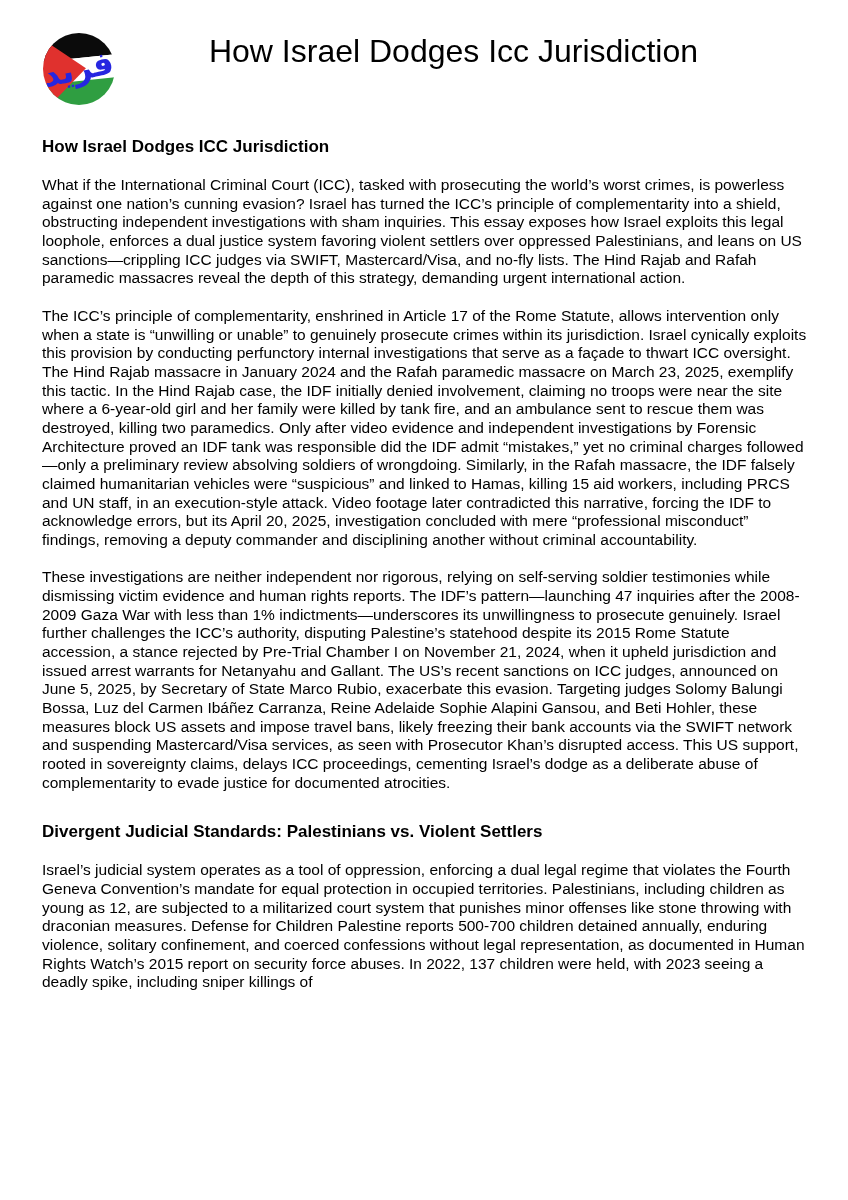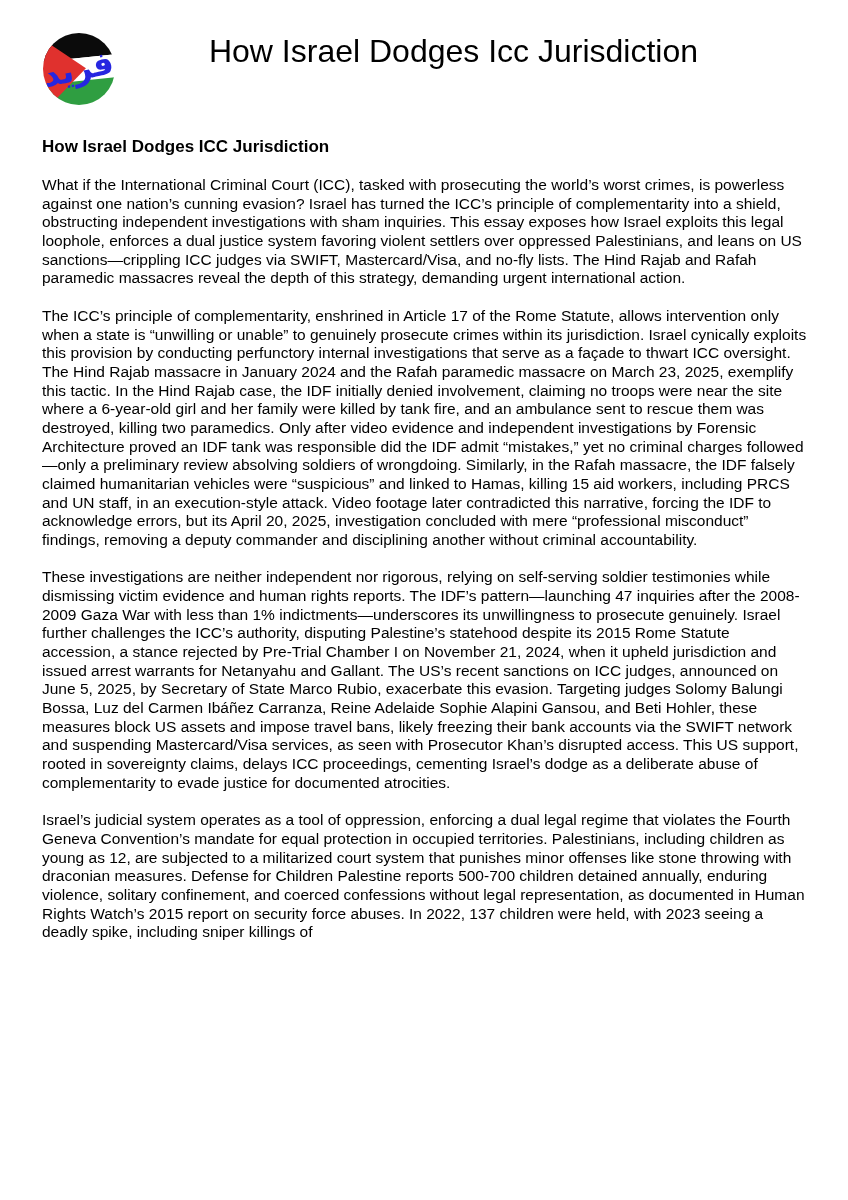--- a/index.html
+++ b/index.html
@@ -90,16 +90,17 @@
     <h1 class="page-title">How Israel Dodges Icc Jurisdiction</h1>
   </header>
 
   <main class="article">
     <h2 class="first">How Israel Dodges ICC Jurisdiction</h2>
     <p>What if the International Criminal Court (ICC), tasked with prosecuting the world’s worst crimes, is powerless against one nation’s cunning evasion? Israel has turned the ICC’s principle of complementarity into a shield, obstructing independent investigations with sham inquiries. This essay exposes how Israel exploits this legal loophole, enforces a dual justice system favoring violent settlers over oppressed Palestinians, and leans on US sanctions—crippling ICC judges via SWIFT, Mastercard/Visa, and no-fly lists. The Hind Rajab and Rafah paramedic massacres reveal the depth of this strategy, demanding urgent international action.</p>
 
     <p>The ICC’s principle of complementarity, enshrined in Article 17 of the Rome Statute, allows intervention only when a state is “unwilling or unable” to genuinely prosecute crimes within its jurisdiction. Israel cynically exploits this provision by conducting perfunctory internal investigations that serve as a façade to thwart ICC oversight. The Hind Rajab massacre in January 2024 and the Rafah paramedic massacre on March 23, 2025, exemplify this tactic. In the Hind Rajab case, the IDF initially denied involvement, claiming no troops were near the site where a 6-year-old girl and her family were killed by tank fire, and an ambulance sent to rescue them was destroyed, killing two paramedics. Only after video evidence and independent investigations by Forensic Architecture proved an IDF tank was responsible did the IDF admit “mistakes,” yet no criminal charges followed—only a preliminary review absolving soldiers of wrongdoing. Similarly, in the Rafah massacre, the IDF falsely claimed humanitarian vehicles were “suspicious” and linked to Hamas, killing 15 aid workers, including PRCS and UN staff, in an execution-style attack. Video footage later contradicted this narrative, forcing the IDF to acknowledge errors, but its April 20, 2025, investigation concluded with mere “professional misconduct” findings, removing a deputy commander and disciplining another without criminal accountability.</p>
     <p>These investigations are neither independent nor rigorous, relying on self-serving soldier testimonies while dismissing victim evidence and human rights reports. The IDF’s pattern—launching 47 inquiries after the 2008-2009 Gaza War with less than 1% indictments—underscores its unwillingness to prosecute genuinely. Israel further challenges the ICC’s authority, disputing Palestine’s statehood despite its 2015 Rome Statute accession, a stance rejected by Pre-Trial Chamber I on November 21, 2024, when it upheld jurisdiction and issued arrest warrants for Netanyahu and Gallant. The US’s recent sanctions on ICC judges, announced on June 5, 2025, by Secretary of State Marco Rubio, exacerbate this evasion. Targeting judges Solomy Balungi Bossa, Luz del Carmen Ibáñez Carranza, Reine Adelaide Sophie Alapini Gansou, and Beti Hohler, these measures block US assets and impose travel bans, likely freezing their bank accounts via the SWIFT network and suspending Mastercard/Visa services, as seen with Prosecutor Khan’s disrupted access. This US support, rooted in sovereignty claims, delays ICC proceedings, cementing Israel’s dodge as a deliberate abuse of complementarity to evade justice for documented atrocities.</p>
 
+    <h2>Divergent Judicial Standards: Palestinians vs. Violent Settlers</h2>
     <p>Israel’s judicial system operates as a tool of oppression, enforcing a dual legal regime that violates the Fourth Geneva Convention’s mandate for equal protection in occupied territories. Palestinians, including children as young as 12, are subjected to a militarized court system that punishes minor offenses like stone throwing with draconian measures. Defense for Children Palestine reports 500-700 children detained annually, enduring violence, solitary confinement, and coerced confessions without legal representation, as documented in Human Rights Watch’s 2015 report on security force abuses. In 2022, 137 children were held, with 2023 seeing a deadly spike, including sniper killings of</p>
   </main>
 
 </div>
 
 </body></html>

